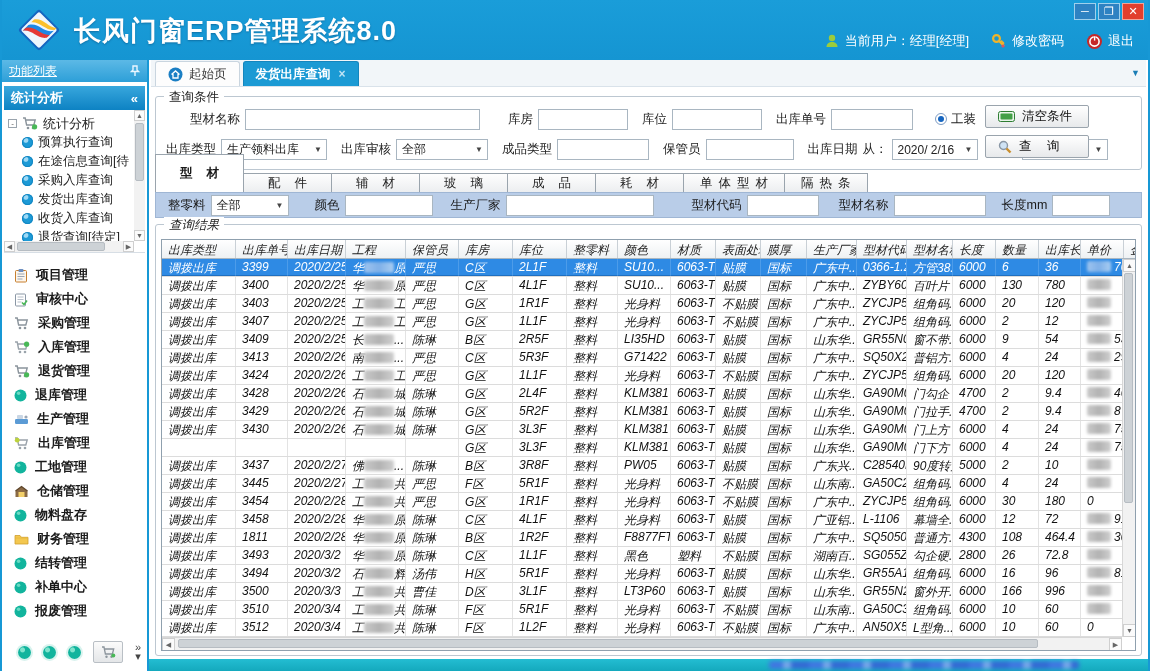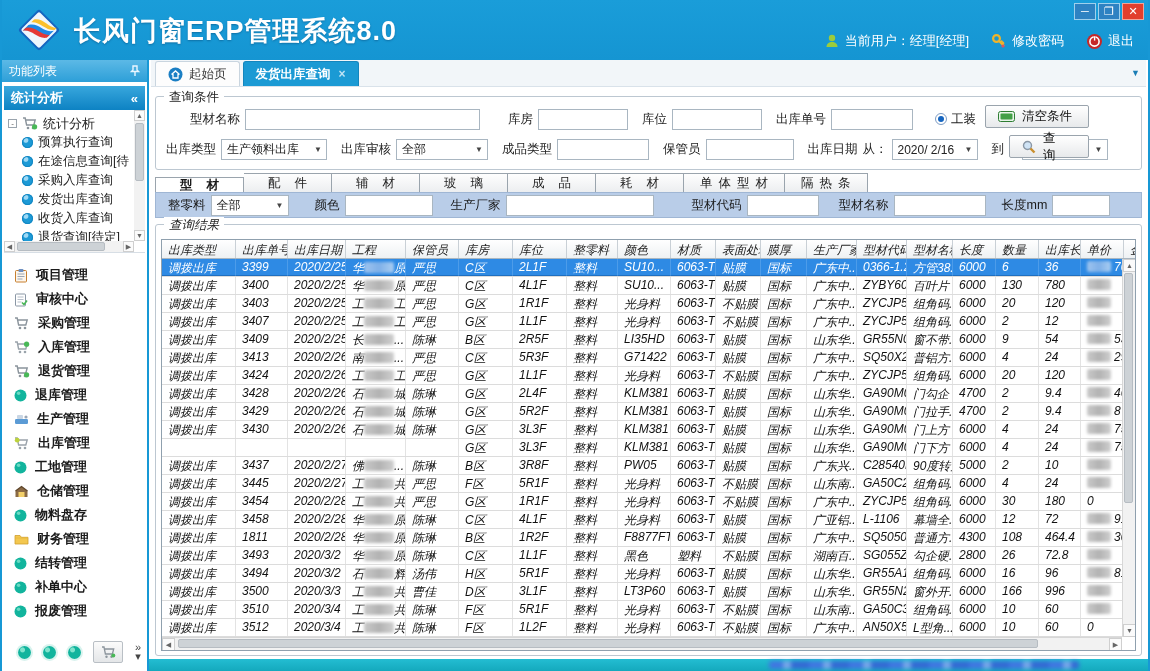--- a/index.html
+++ b/index.html
@@ -19,21 +19,21 @@
     color:#fff; background:#2e82c2; border:1px solid #9fd0ec; cursor:default; }
   .wc.close { background:#e23f2d; border-color:#f0a59a; font-weight:bold; }
   .userbar { position:absolute; right:14px; top:32px; display:flex; align-items:center;
     gap:8px; color:#fff; font-size:13px; }
   .userbar .grp { display:flex; align-items:center; gap:5px; margin-left:14px; }
 
   
   .sidebar { position:absolute; left:0; top:60px; width:147px; bottom:0;
     background:#fff; border-right:2px solid #1798d5; }
   .panel-caption { height:22px; background:linear-gradient(#5cb9e6,#2d9fd8);
-    color:#fff; font-size:12px; display:flex; align-items:center; padding:0 7px; }
+    color:#fff; font-size:12px; display:flex; align-items:center; padding:0 7px;text-decoration:underline; }
   .panel-caption .spacer { flex:1; }
   .section-header { height:24px; margin:4px 2px 0 2px;
     background:linear-gradient(#38a7dd,#0d82c3); color:#fff; font-size:13px;
     font-weight:bold; display:flex; align-items:center; padding:0 7px; }
   .section-header .spacer { flex:1; }
   .tree { position:relative; margin:0 2px; height:143px; overflow:hidden;
     border-bottom:1px solid #d7dee5; background:#fff; }
   .tree-inner { position:absolute; left:4px; top:4px; right:13px; bottom:11px; overflow:hidden; }
   .tree-row { display:flex; align-items:center; gap:5px; height:19px;
     font-size:12.5px; color:#222; white-space:nowrap; cursor:default; }
@@ -84,31 +84,31 @@
   .combo .cv { flex:1; white-space:nowrap; overflow:hidden; }
   .combo .ar { font-size:8px; color:#444; padding:0 2px; }
   .radio { width:12px; height:12px; border-radius:50%; border:1px solid #7d9cc4;
     background:#fff; display:inline-block; position:relative; margin-right:4px; vertical-align:-2px; }
   .radio.on::after { content:""; position:absolute; left:2px; top:2px; width:6px;
     height:6px; border-radius:50%; background:#1565c0; }
   .btn { height:23px; background:linear-gradient(#ffffff,#e7e9eb); border:1px solid #9aa4ad;
     border-radius:2px; display:inline-flex; align-items:center; gap:7px; padding:0 12px;
     font-size:12.5px; color:#111; cursor:default; }
   .btn-clear { position:absolute; right:52px; top:8px; width:104px; }
-  .btn-search { position:absolute; right:52px; top:38px; width:80px; letter-spacing:6px; }
+  .btn-search { position:absolute; right:52px; top:38px; width:104px; letter-spacing:6px; }
 
   
   .mat-tabs { position:absolute; left:4px; right:4px; top:112px; height:21px;
     display:flex; align-items:flex-end; }
   .mat-tab { height:20px; min-width:72px; padding:0 10px; display:flex; align-items:center;
     justify-content:center; font-size:12.5px; letter-spacing:14px; text-indent:14px;
     color:#1a1a1a; background:linear-gradient(#fefefe,#eceef0); border:1px solid #9aa4ad;
     border-left-width:0; cursor:default; white-space:nowrap; }
   .mat-tab:first-child { border-left-width:1px; }
-  .mat-tab.active { background:#fff; height:16px; font-weight:bold; border-bottom-color:#fff;margin-top:34px; }
+  .mat-tab.active { background:#fff; height:39px; font-weight:bold; border-bottom-color:#fff;margin-top:34px; }
   .mat-tab.wide { letter-spacing:6px; text-indent:6px; }
   .subfilter { position:absolute; left:4px; right:4px; top:132px; height:26px;
     background:#b9cde8; border:1px solid #9fb6d4; display:flex; align-items:center;
     font-size:12.5px; color:#1a1a1a; padding-left:12px; }
 
   
   .tablewrap { position:absolute; left:5px; right:5px; top:14px; bottom:4px;
     border:1px solid #8fa0ae; overflow:hidden; background:#fff; }
   .thead { display:grid; grid-template-columns:var(--cols); height:19px;
     background:linear-gradient(#ffffff,#eef1f3); border-bottom:1px solid #aab6c0; }

